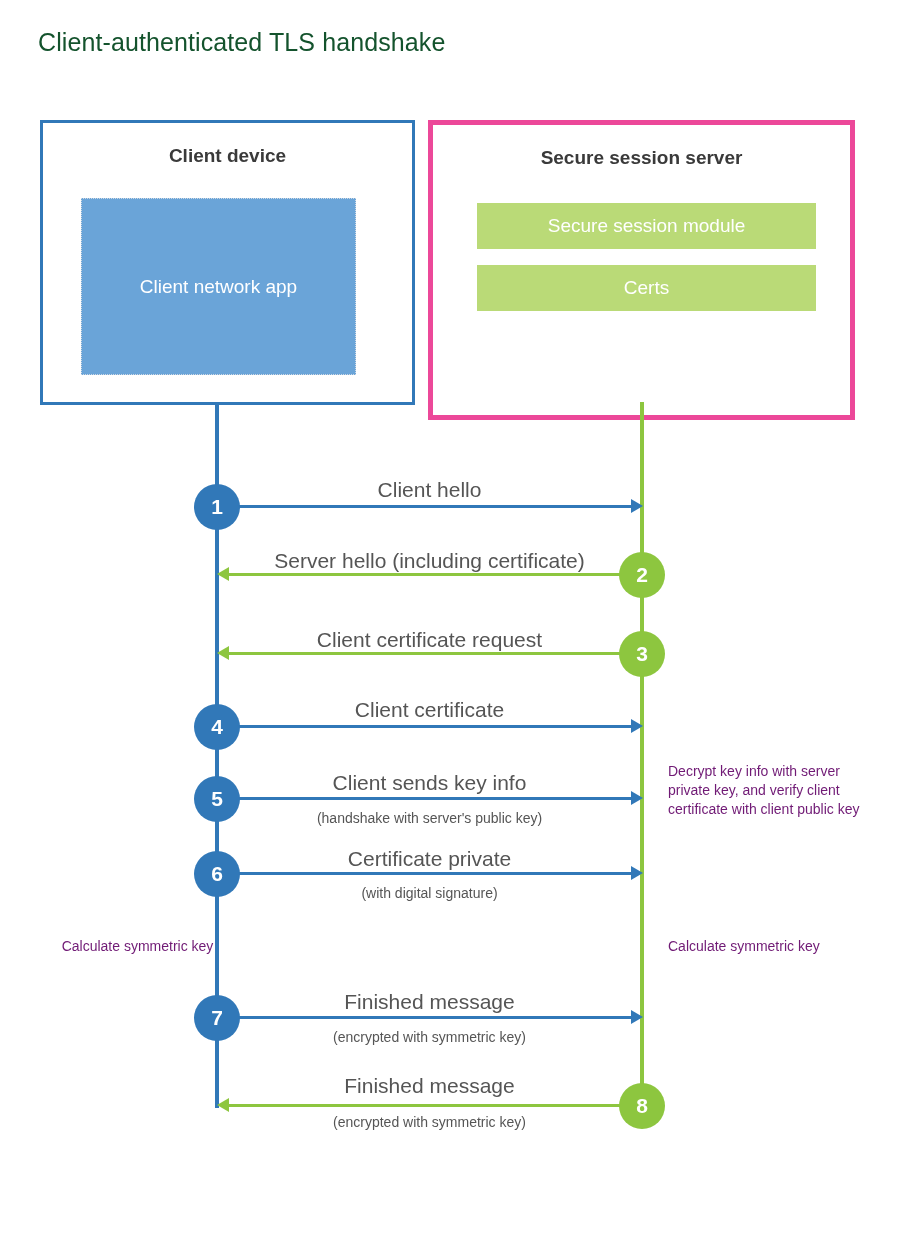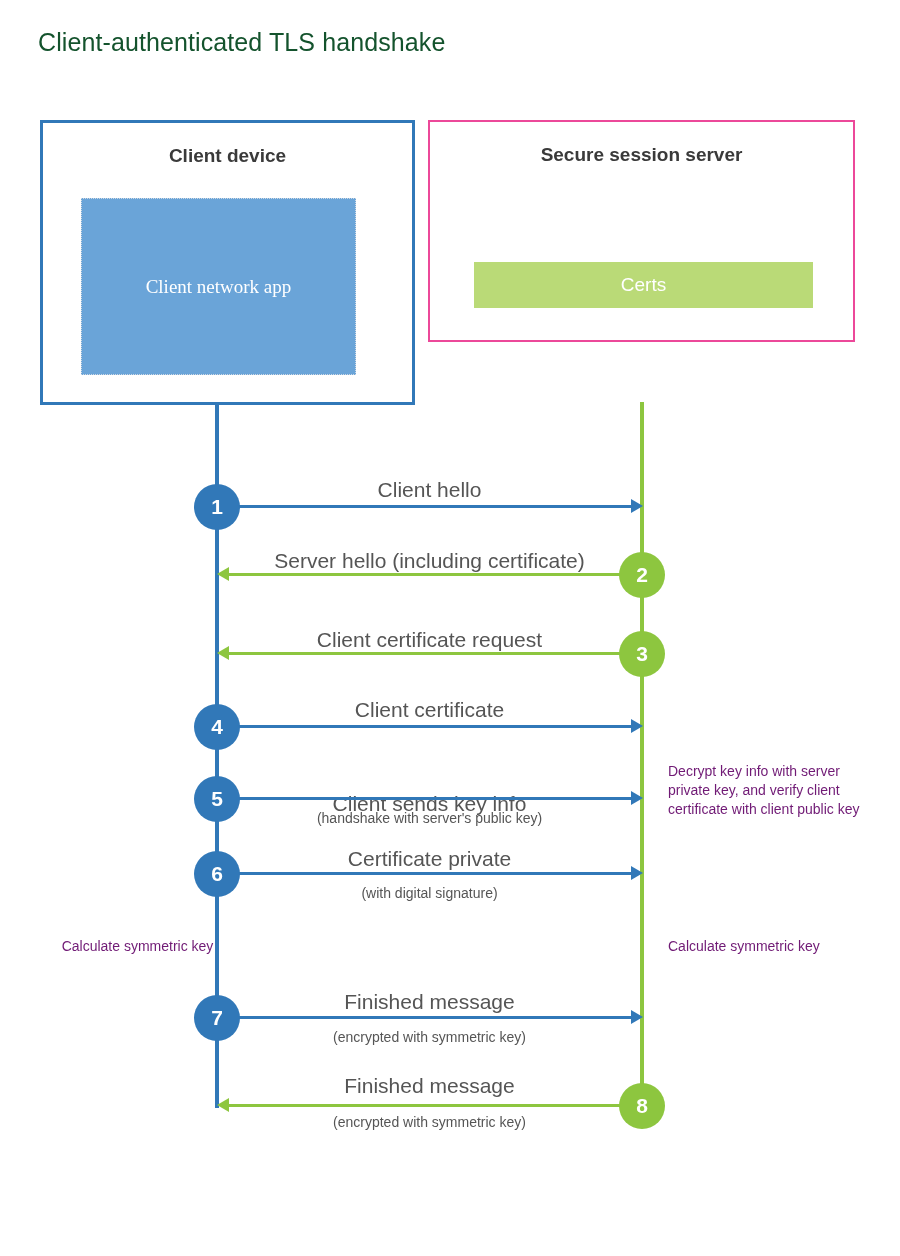--- a/index.html
+++ b/index.html
@@ -38,22 +38,22 @@
     top: 120px;
     width: 375px;
     height: 285px;
     border: 3px solid #3178b8;
     padding-left: 43px;
   }
   #server-box {
     left: 428px;
     top: 120px;
     width: 427px;
-    height: 222px;
-    border: 2px solid #ec4899;
+    height: 300px;
+    border: 5px solid #ec4899;
   }
   .participant-title {
     position: absolute;
     left: 0;
     right: 0;
     top: 22px;
     text-align: center;
     font-size: 19px;
     font-weight: bold;
     color: #3a3a3a;
@@ -69,21 +69,20 @@
     background: #6aa4d8;
     border: 1px dotted #cfd9e4;
     display: flex;
     align-items: center;
     justify-content: center;
     text-align: center;
     color: #ffffff;
     font-size: 19px;
     line-height: 1.32;
     padding: 0 10px;
-    font-family: Liberation Serif, serif;
   }
 
   .server-bar {
     position: absolute;
     left: 44px;
     width: 339px;
     height: 46px;
     background: #bada77;
     color: #ffffff;
     font-size: 19px;
@@ -197,20 +196,21 @@
 
 <div id="diagram-title">Client-authenticated TLS handshake</div>
 
 <div class="participant-box" id="client-device-box">
   <div class="participant-title">Client device</div>
   <div id="client-app-box">Client network app</div>
 </div>
 
 <div class="participant-box" id="server-box">
   <div class="participant-title">Secure session server</div>
+  <div class="server-bar" id="server-bar-0">Secure session module</div>
   <div class="server-bar" id="server-bar-1">Certs</div>
 </div>
 
 <div class="lifeline" id="client-lifeline"></div>
 <div class="lifeline" id="server-lifeline"></div>
 
 <div class="step-label" style="left:217px; top:478px; width:425px;">Client hello</div>
 <div class="step-arrow blue" style="left:217px; top:505px; width:415px;">
   <span class="arrow-head right"></span>
 </div>
@@ -227,21 +227,21 @@
   <span class="arrow-head left"></span>
 </div>
 <div class="step-badge green" style="left:619px; top:631px;">3</div>
 
 <div class="step-label" style="left:217px; top:698px; width:425px;">Client certificate</div>
 <div class="step-arrow blue" style="left:217px; top:725px; width:415px;">
   <span class="arrow-head right"></span>
 </div>
 <div class="step-badge blue" style="left:194px; top:704px;">4</div>
 
-<div class="step-label" style="left:217px; top:771px; width:425px;margin-top:21px;">Client sends key info</div>
+<div class="step-label" style="left:217px; top:771px; width:425px;">Client sends key info</div>
 <div class="step-arrow blue" style="left:217px; top:797px; width:415px;">
   <span class="arrow-head right"></span>
 </div>
 <div class="step-sublabel" style="left:217px; top:810px; width:425px;">(handshake with server's public key)</div>
 <div class="step-badge blue" style="left:194px; top:776px;">5</div>
 
 <div class="step-label" style="left:217px; top:847px; width:425px;">Certificate private</div>
 <div class="step-arrow blue" style="left:217px; top:872px; width:415px;">
   <span class="arrow-head right"></span>
 </div>

